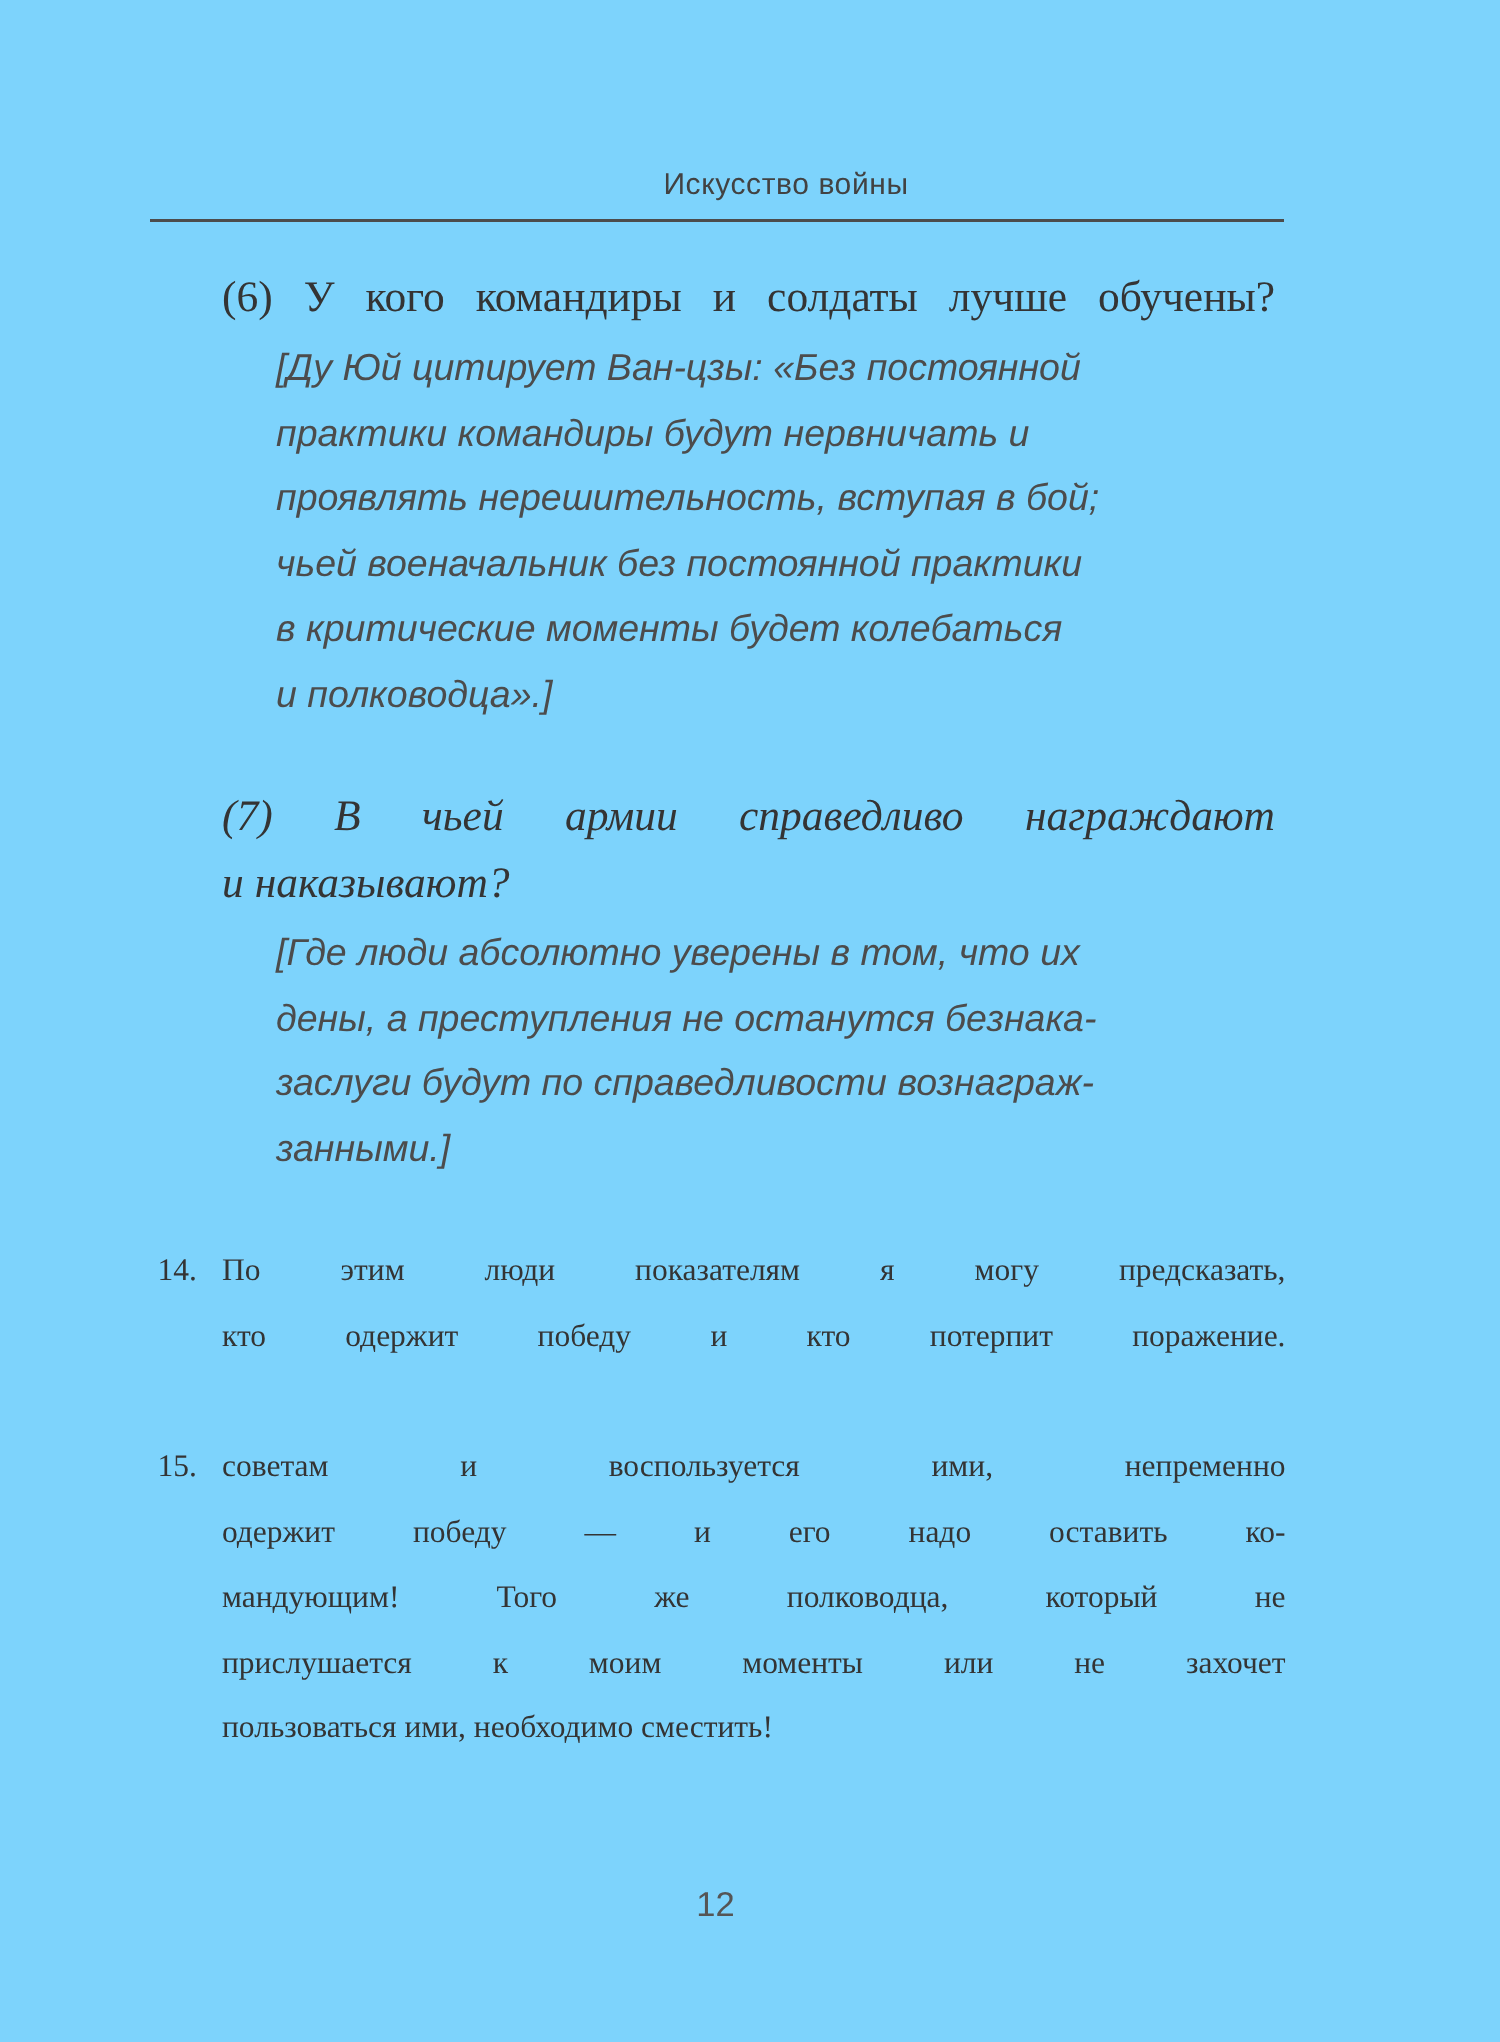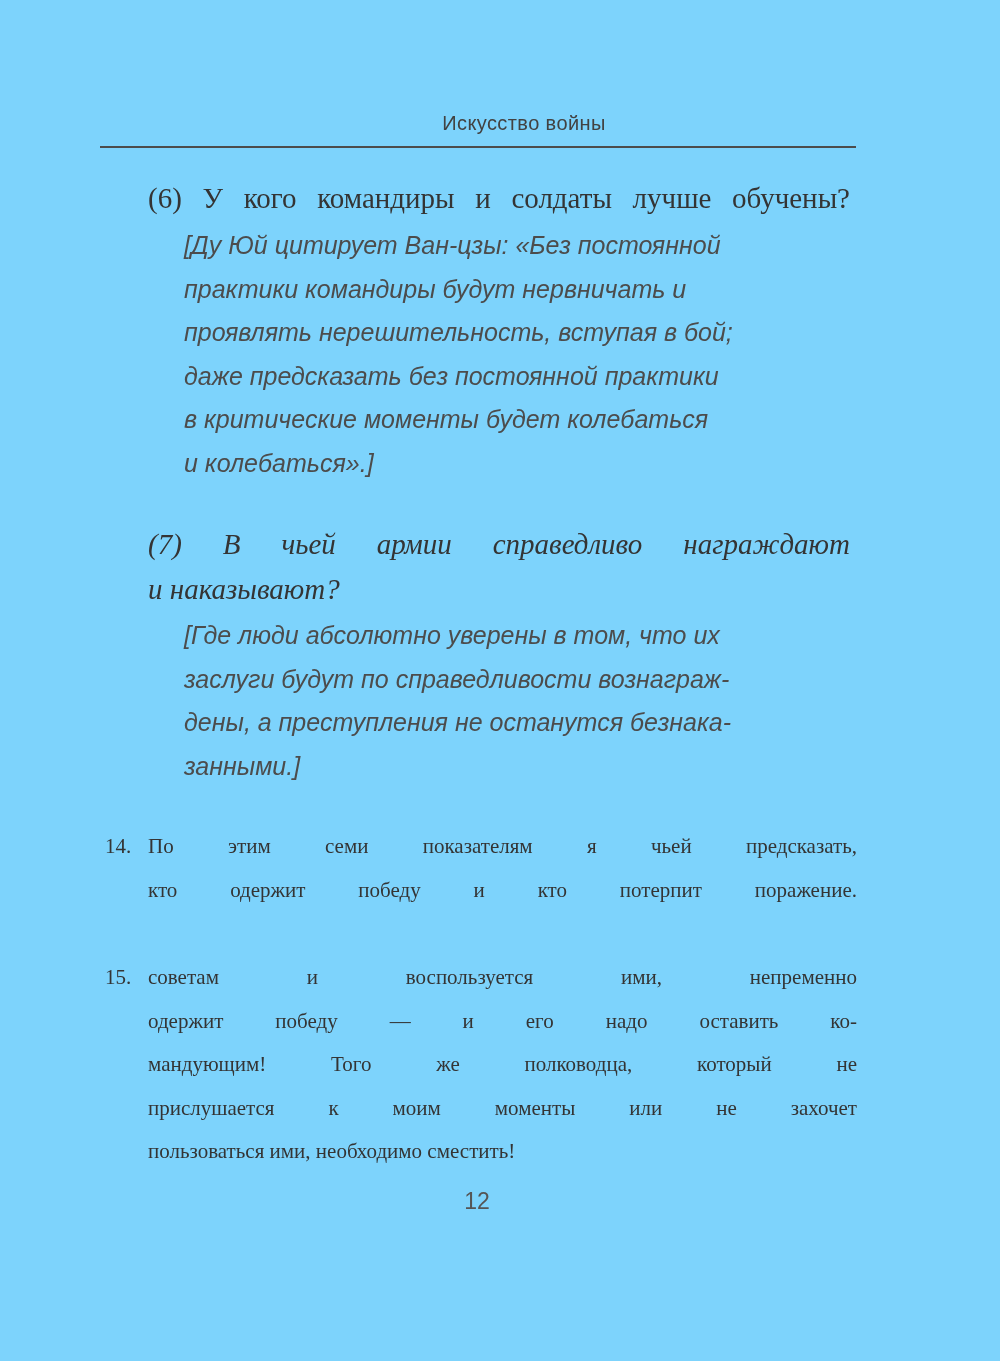--- a/index.html
+++ b/index.html
@@ -86,21 +86,21 @@
     position: absolute;
     left: 0;
     top: 0;
   }
   .num-item .item-lines {
     margin-left: 43px; 
   }
   
   .folio {
     position: absolute;
-    top: 1188px;
+    top: 1256px;
     left: 0;
     width: 954px; 
     text-align: center;
     font-family: "Liberation Sans", sans-serif;
     font-size: 23px;
     color: #555555;
   }
 </style>
 </head>
 <body>
@@ -110,41 +110,41 @@
   <div class="running-head">Искусство войны</div>
 
   <hr class="head-rule">
 
   <div class="q-heading jline" id="q6-heading">(6) У кого командиры и солдаты лучше обучены?</div>
 
   <div class="commentary" id="q6-commentary">
     <div>[Ду Юй цитирует Ван-цзы: «Без постоянной</div>
     <div>практики командиры будут нервничать и</div>
     <div>проявлять нерешительность, вступая в бой;</div>
-    <div>даже предсказать без постоянной практики</div>
+    <div>чьей военачальник без постоянной практики</div>
     <div>в критические моменты будет колебаться</div>
-    <div>и колебаться».]</div>
+    <div>и полководца».]</div>
   </div>
 
   <div class="q-heading" id="q7-heading">
     <div class="jline">(7) В чьей армии справедливо награждают</div>
     <div class="lline">и наказывают?</div>
   </div>
 
   <div class="commentary" id="q7-commentary">
     <div>[Где люди абсолютно уверены в том, что их</div>
+    <div>дены, а преступления не останутся безнака-</div>
     <div>заслуги будут по справедливости вознаграж-</div>
-    <div>дены, а преступления не останутся безнака-</div>
     <div>занными.]</div>
   </div>
 
   <div class="num-item" id="item-14">
     <span class="item-num">14.</span>
     <div class="item-lines">
-      <div class="jline">По этим семи показателям я чьей предсказать,</div>
+      <div class="jline">По этим люди показателям я могу предсказать,</div>
       <div class="jline">кто одержит победу и кто потерпит поражение.</div>
     </div>
   </div>
 
   <div class="num-item" id="item-15">
     <span class="item-num">15.</span>
     <div class="item-lines">
       <div class="jline">советам и воспользуется ими, непременно</div>
       <div class="jline">одержит победу — и его надо оставить ко-</div>
       <div class="jline">мандующим! Того же полководца, который не</div>

